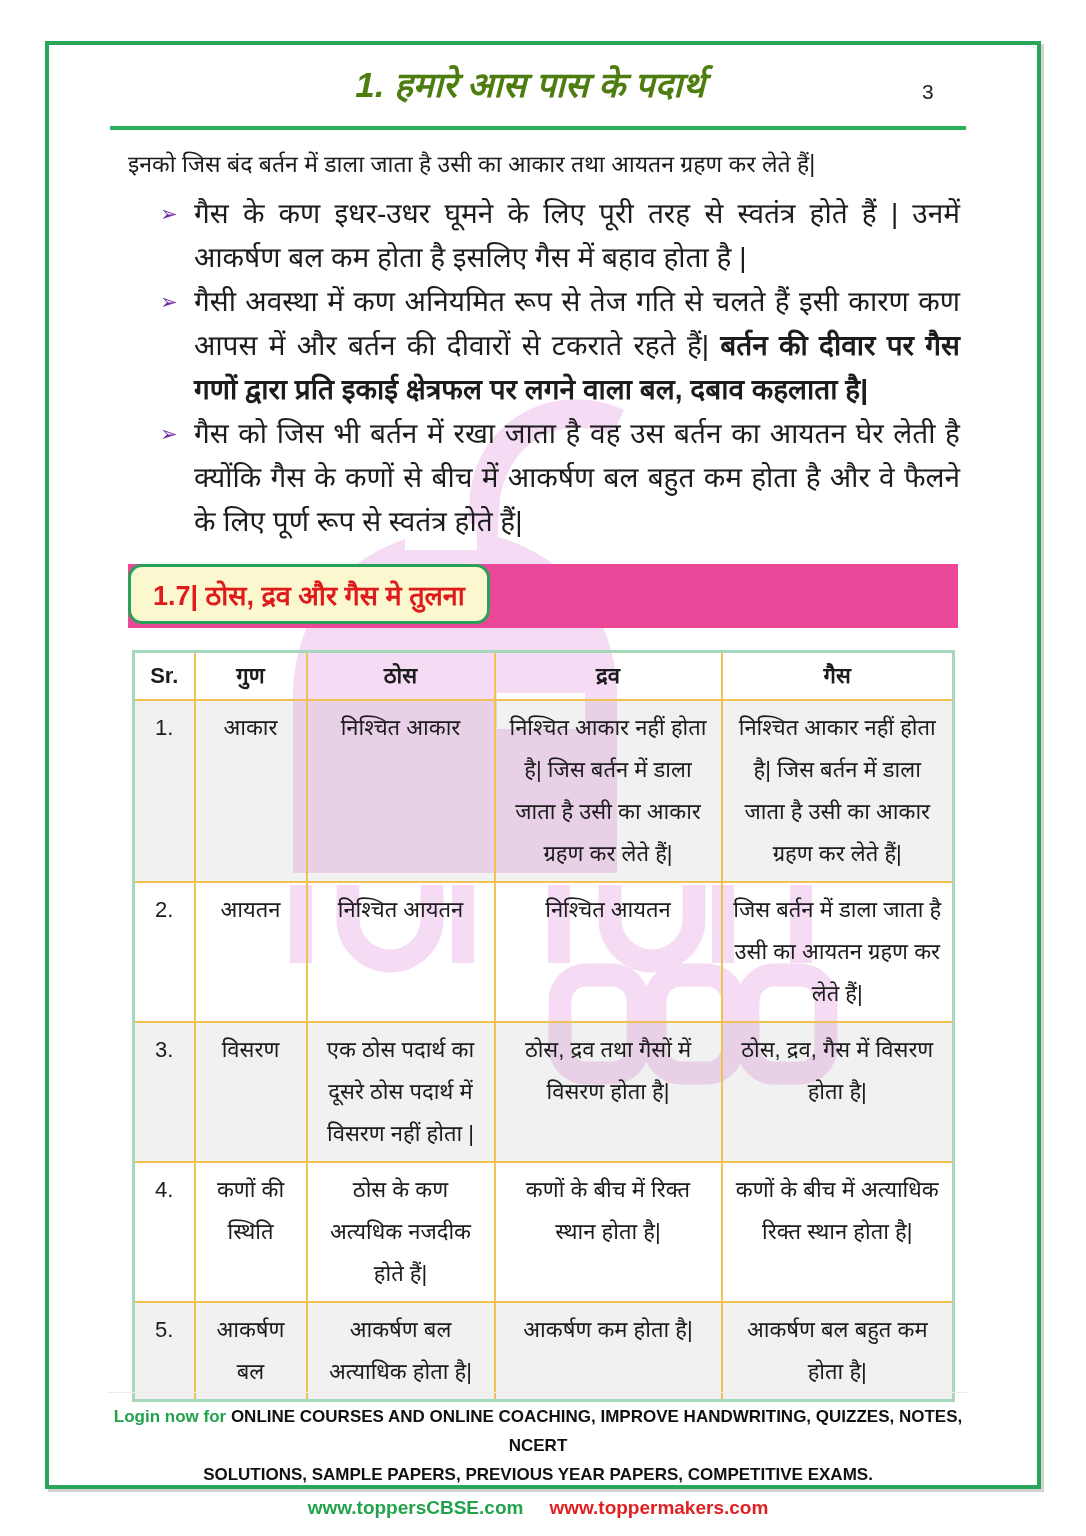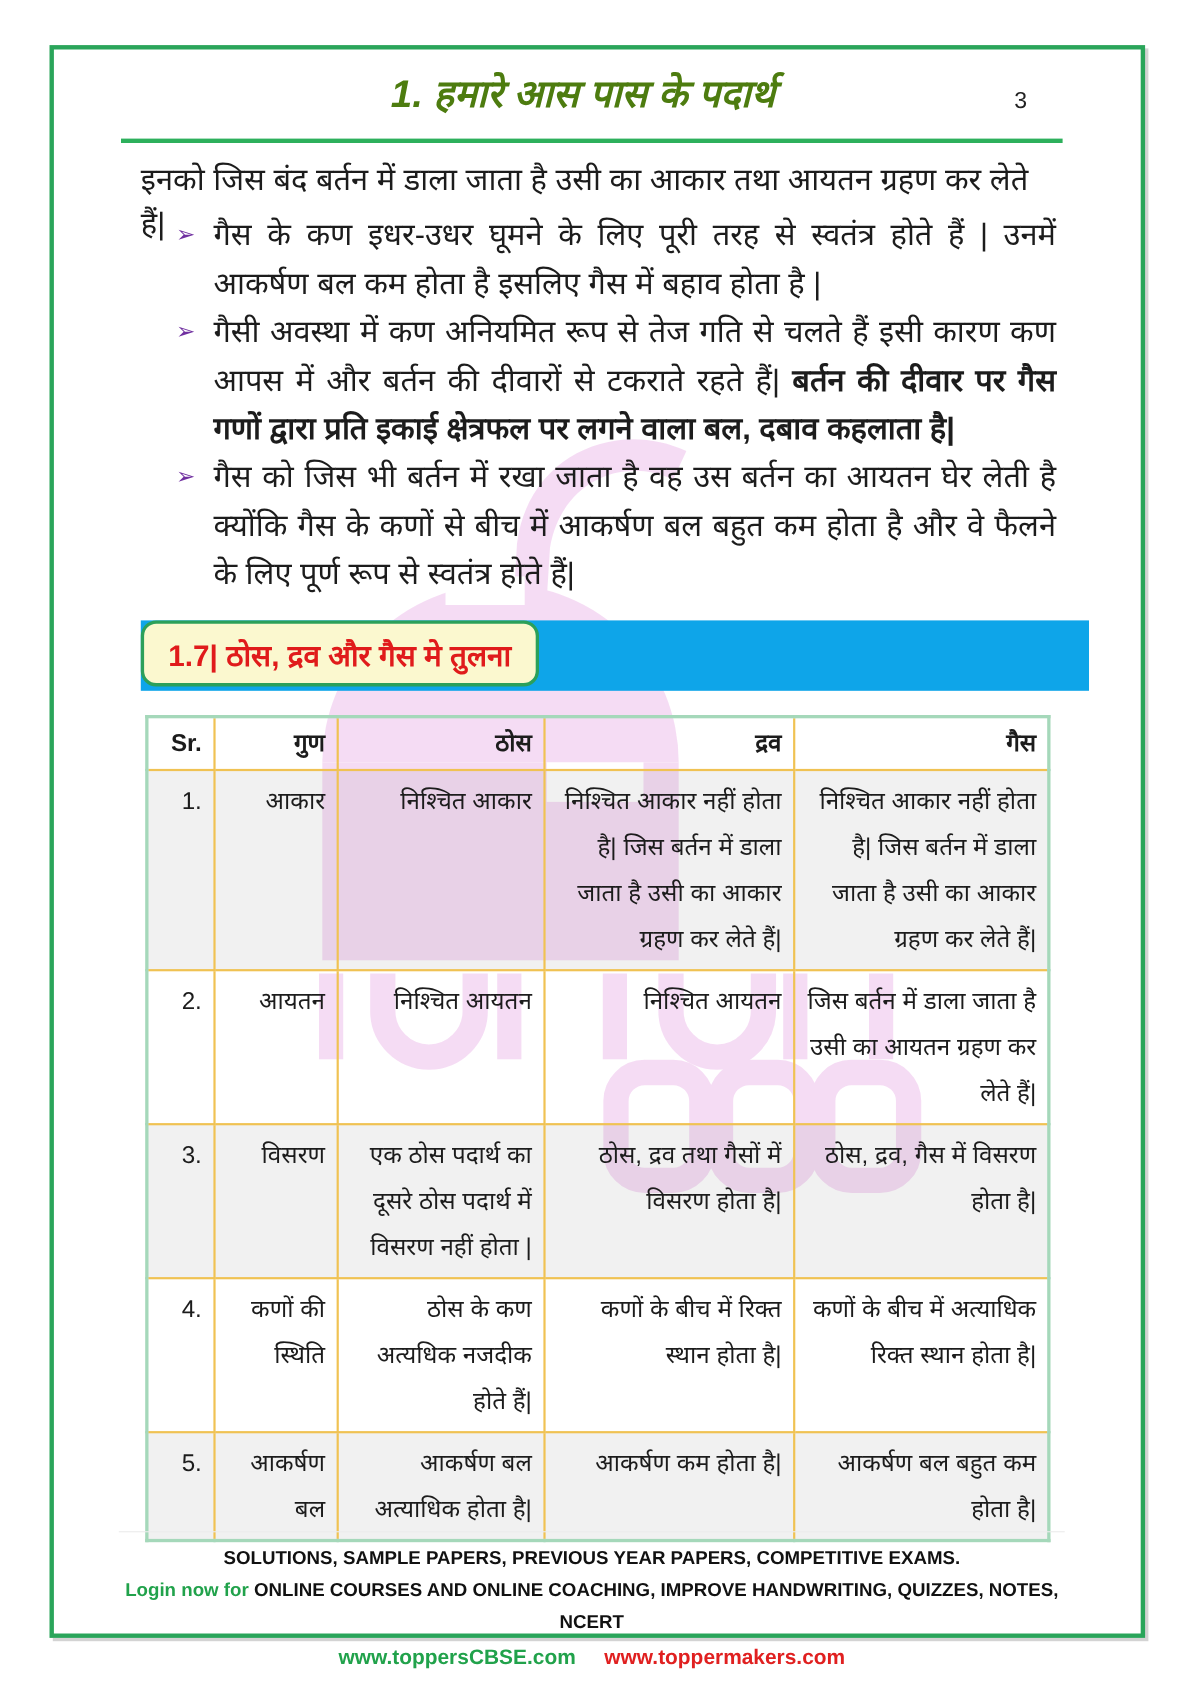--- a/index.html
+++ b/index.html
@@ -14,47 +14,47 @@
   }
   .watermark { position:absolute; left:0; top:0; z-index:0; opacity:0.55; pointer-events:none; }
 
   .title {
     position:absolute; left:150px; top:60px; width:760px; z-index:2;
     text-align:center; font-size:35px; font-weight:700; font-style:italic; color:#4d7c0f;
   }
   .page-num { position:absolute; left:922px; top:80px; z-index:2; font-size:21px; color:#222; }
   .rule { position:absolute; left:110px; top:126px; width:856px; height:4px; background:#2db05c; z-index:2; }
 
-  .intro { position:absolute; left:128px; top:144px; width:834px; z-index:2; font-size:28px; line-height:40px; }
+  .intro { position:absolute; left:128px; top:144px; width:834px; z-index:2; font-size:23px; line-height:40px; }
 
   .bullets { position:absolute; left:160px; top:192px; width:800px; z-index:2; }
   .bullet { display:flex; align-items:flex-start; }
   .bullet-arrow { width:34px; flex:0 0 34px; color:#7030a0; font-size:21px; line-height:44px; }
   .bullet-text { flex:1; font-size:28px; line-height:44px; text-align:justify; }
   .bullet-text b { font-weight:700; }
 
   .section-strip {
     position:absolute; left:128px; top:564px; width:830px; height:64px;
-    background:#0ea5e9; z-index:2;padding-left:32px;
+    background:#ec4899; z-index:2;
   }
   .section-box {
     position:absolute; left:0; top:0; height:54px; padding:0 22px;
     border:3px solid #2ba05a; border-radius:14px; background:#fbf8cf;
     display:flex; align-items:center;
   }
   .section-label { color:#e01b1b; font-size:27px; font-weight:700; white-space:nowrap; }
 
   .cmp-table {
     position:absolute; left:132px; top:650px; z-index:2;
     border-collapse:collapse; table-layout:fixed; width:822px;
     font-size:22px;
   }
   .cmp-table td, .cmp-table th {
     border:2px solid #f0c253; vertical-align:top; padding:6px 10px;
-    line-height:42px; text-align:right; font-weight:400;
+    line-height:42px; text-align:center; font-weight:400;
   }
   .cmp-table { border:3px solid #a5d8ba; }
   .cmp-table thead th { background:rgba(255,255,255,0); font-weight:700; height:34px; line-height:34px; }
   .row-gray td { background:rgba(120,120,115,0.10); }
   .row-white td { background:rgba(255,255,255,0); }
   .cell-sr { text-align:center; font-weight:700; }
   .cell-gun { font-weight:700; }
   .cell-data { text-align:justify; }
 
   .footer-sep { position:absolute; left:108px; top:1392px; width:860px; height:1px; background:#ececec; z-index:2; }
@@ -172,20 +172,20 @@
         <td class="cell-gun">आकर्षण बल</td>
         <td class="cell-data">आकर्षण बल अत्याधिक होता है|</td>
         <td class="cell-data">आकर्षण कम होता है|</td>
         <td class="cell-data">आकर्षण बल बहुत कम होता है|</td>
       </tr>
     </tbody>
   </table>
 
   <div class="footer-sep"></div>
   <div class="footer">
+    <div class="footer-line"><span class="footer-green">Login now for </span><span>ONLINE COURSES AND ONLINE COACHING, IMPROVE HANDWRITING, QUIZZES, NOTES, NCERT</span></div>
     <div class="footer-line">SOLUTIONS, SAMPLE PAPERS, PREVIOUS YEAR PAPERS, COMPETITIVE EXAMS.</div>
-    <div class="footer-line"><span class="footer-green">Login now for </span><span>ONLINE COURSES AND ONLINE COACHING, IMPROVE HANDWRITING, QUIZZES, NOTES, NCERT</span></div>
     <div class="footer-sites">
       <span class="site-green">www.toppersCBSE.com</span><span class="site-red">www.toppermakers.com</span>
     </div>
   </div>
 
 </div>
 
 </body></html>

